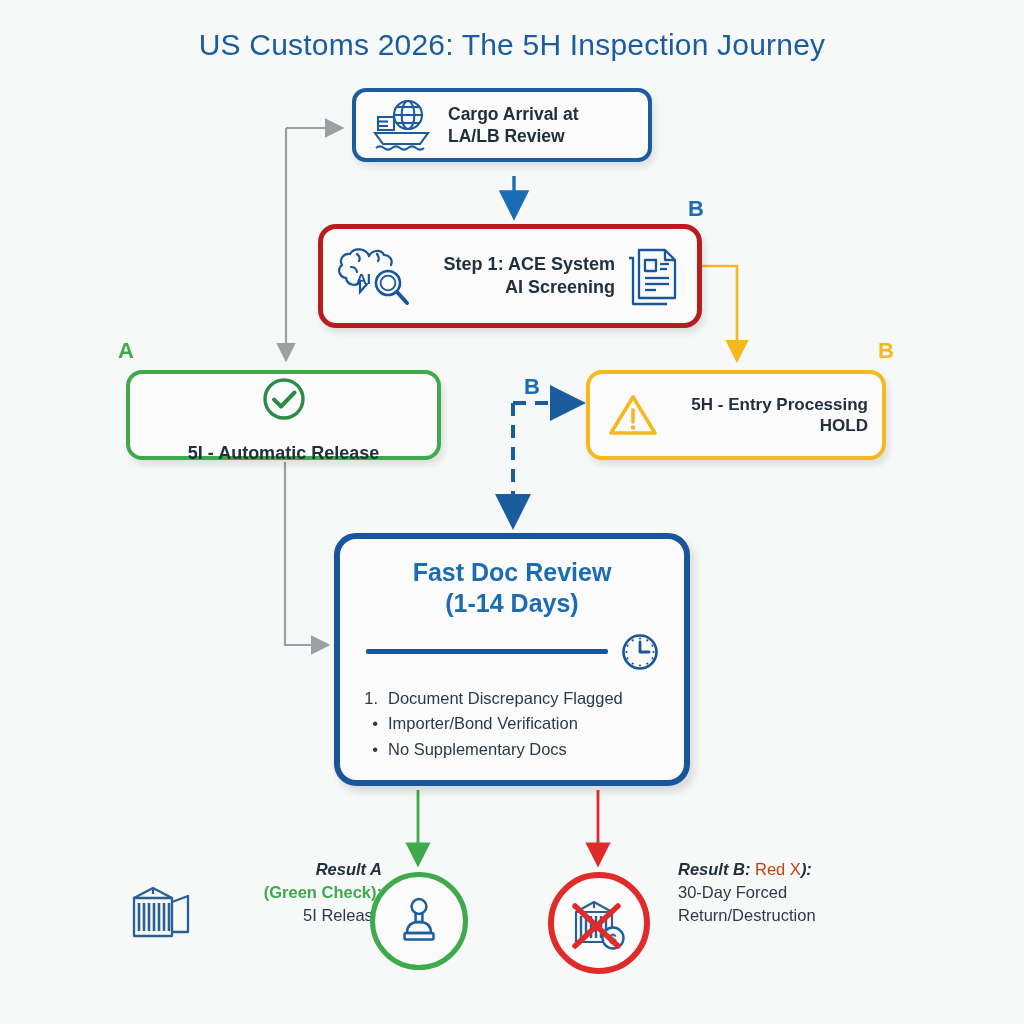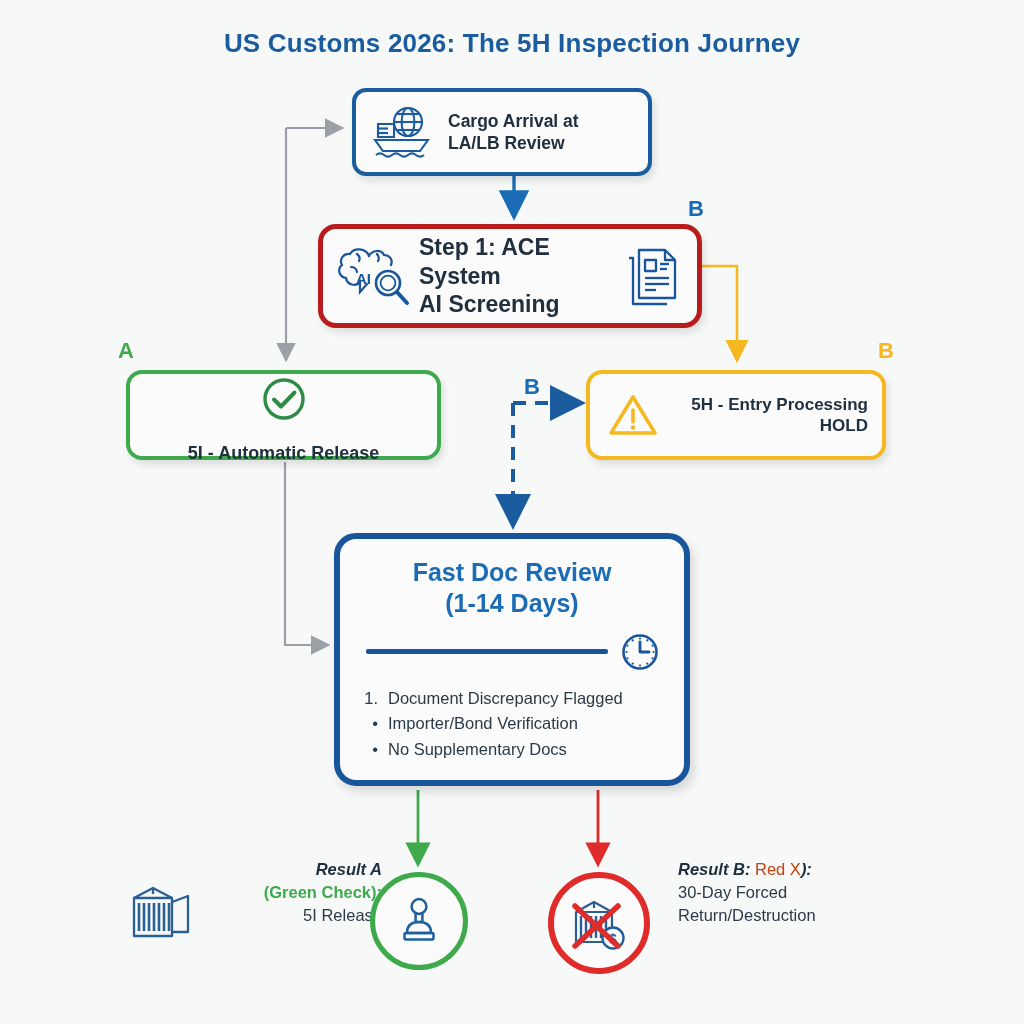--- a/index.html
+++ b/index.html
@@ -10,50 +10,50 @@
     overflow:hidden;
     position:relative;
   }
   #stage{position:absolute;inset:0;}
   svg.layer{position:absolute;left:0;top:0;width:1024px;height:1024px;pointer-events:none;}
 
   
   .title{
     position:absolute;left:0;top:28px;width:1024px;
     text-align:center;
-    font-size:26px;font-weight:bold;color:#1b5c9e;
+    font-size:30px;font-weight:normal;color:#1b5c9e;
     letter-spacing:.2px;
   }
 
   
   .node{
     position:absolute;
     background:#fbfbfb;
     box-sizing:border-box;
     display:flex;align-items:center;
     box-shadow:3px 5px 7px rgba(0,0,0,.10);
   }
   .node .txt{font-weight:bold;color:#21303f;line-height:1.26;}
 
   
   #node-cargo{
-    left:352px;top:88px;width:300px;height:88px;
+    left:352px;top:88px;width:300px;height:74px;
     border:4px solid #1b5c9e;border-radius:14px;
     padding:0 14px;gap:12px;
   }
   #node-cargo .txt{font-size:17.5px;}
 
   
   #node-ace{
     left:318px;top:224px;width:384px;height:104px;
     border:5px solid #b91c1c;border-radius:18px;
     padding:0 12px;gap:6px;
     justify-content:space-between;
   }
-  #node-ace .txt{font-size:23px;text-align:left;flex:1;}
+  #node-ace .txt{font-size:18px;text-align:right;flex:1;}
 
   
   #node-release{
     left:126px;top:370px;width:315px;height:90px;
     border:4px solid #3faa4c;border-radius:16px;
     padding:0 18px;gap:18px;flex-direction:column;
   }
   #node-release .txt{font-size:18px;}
 
   

